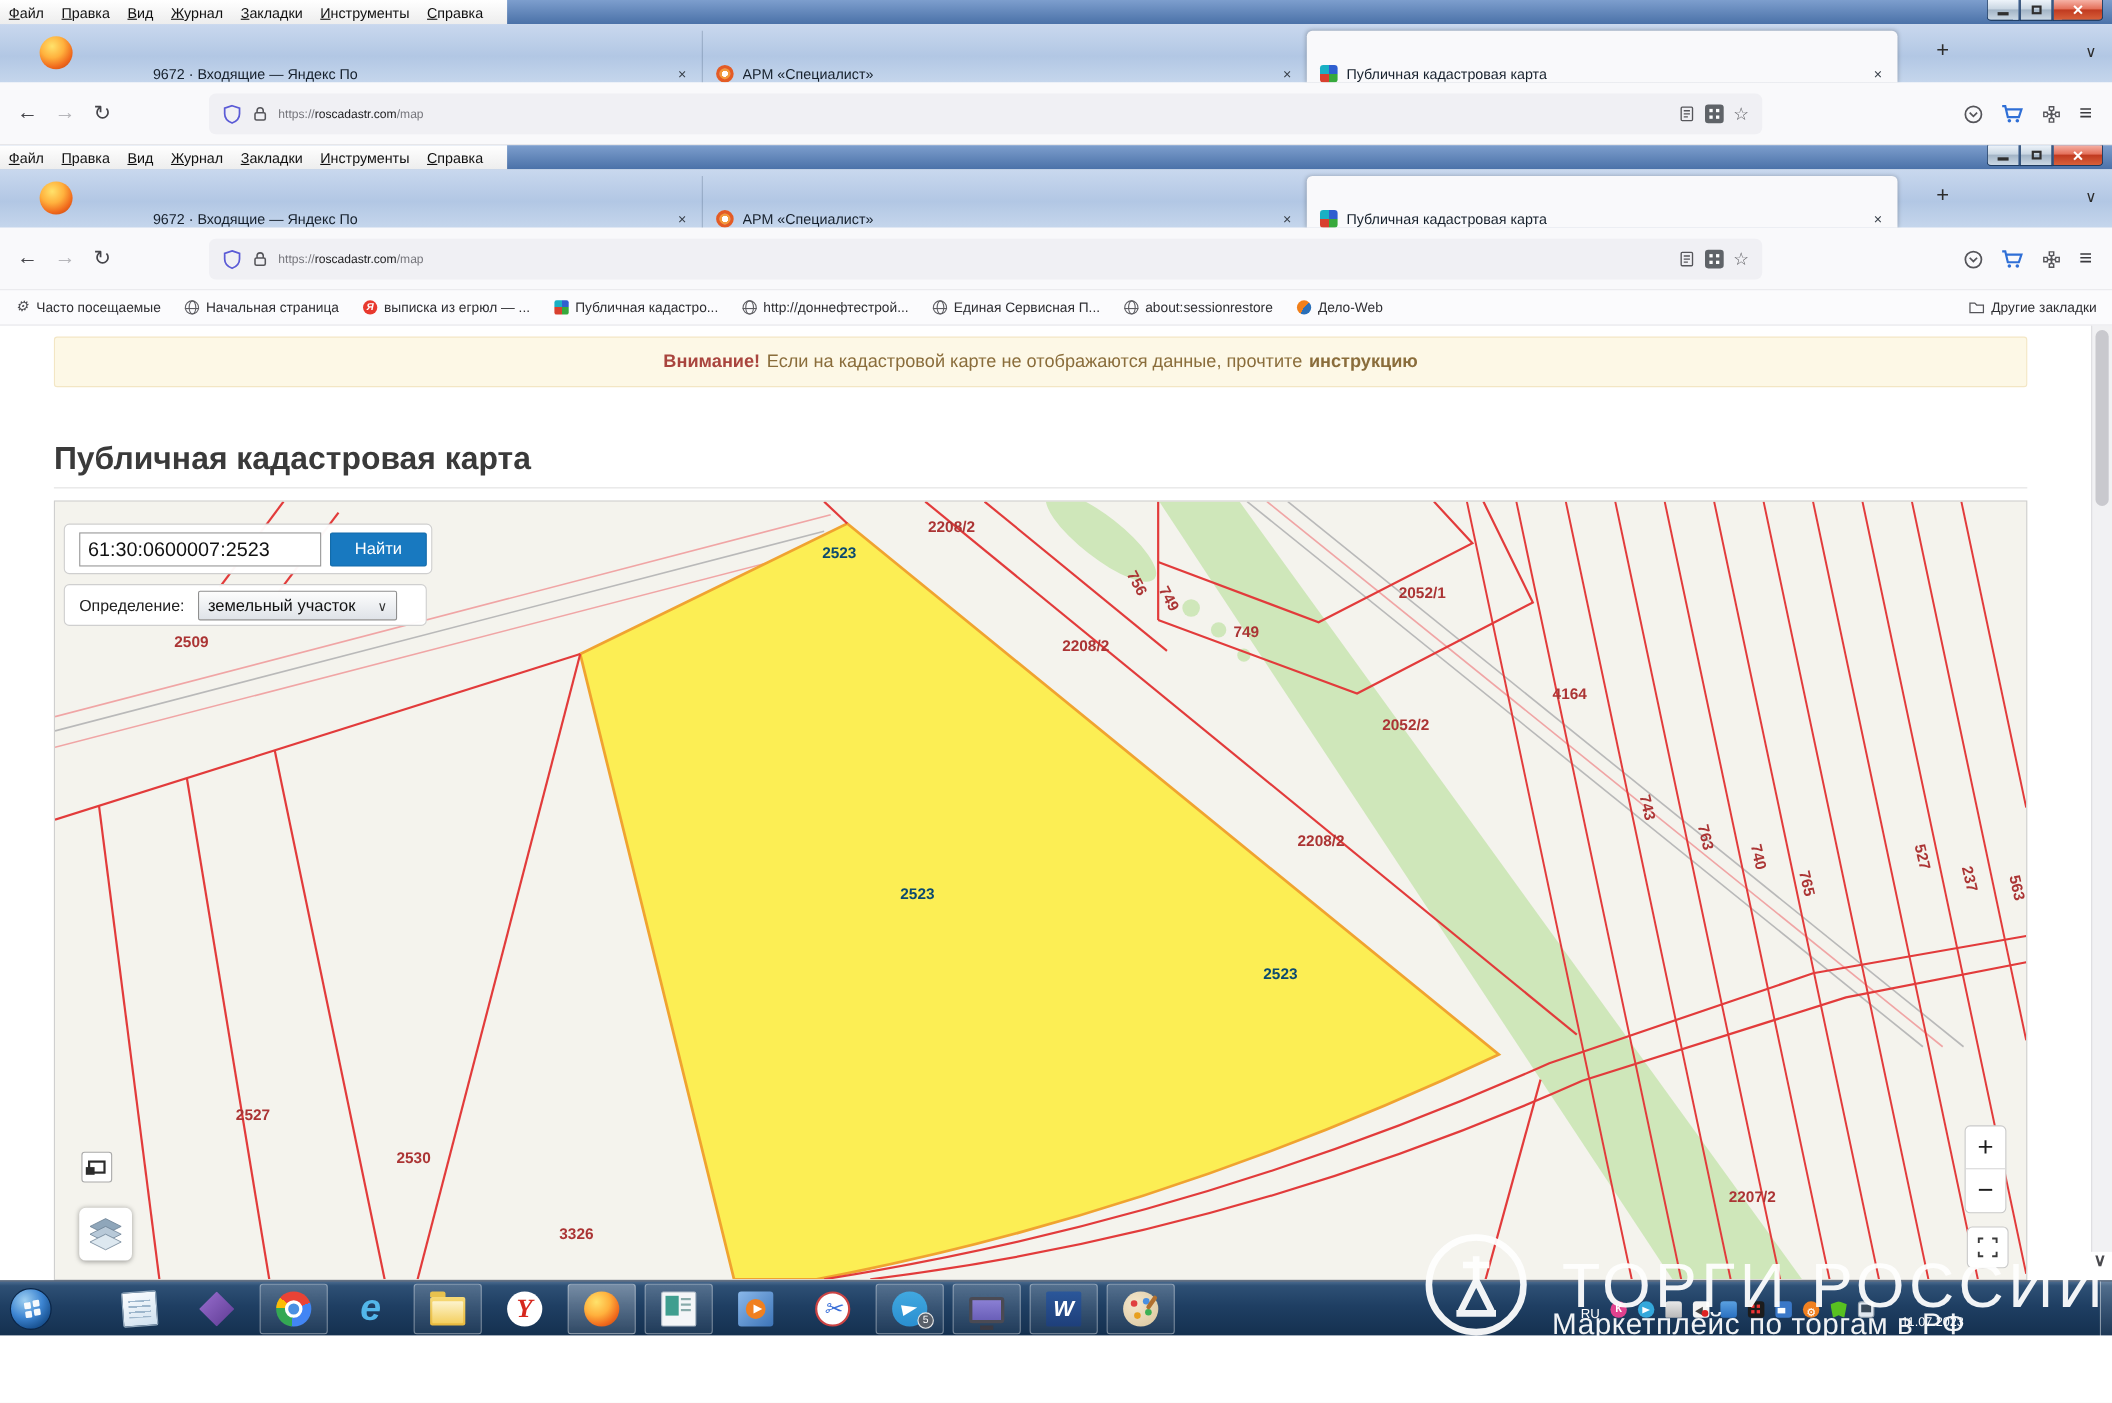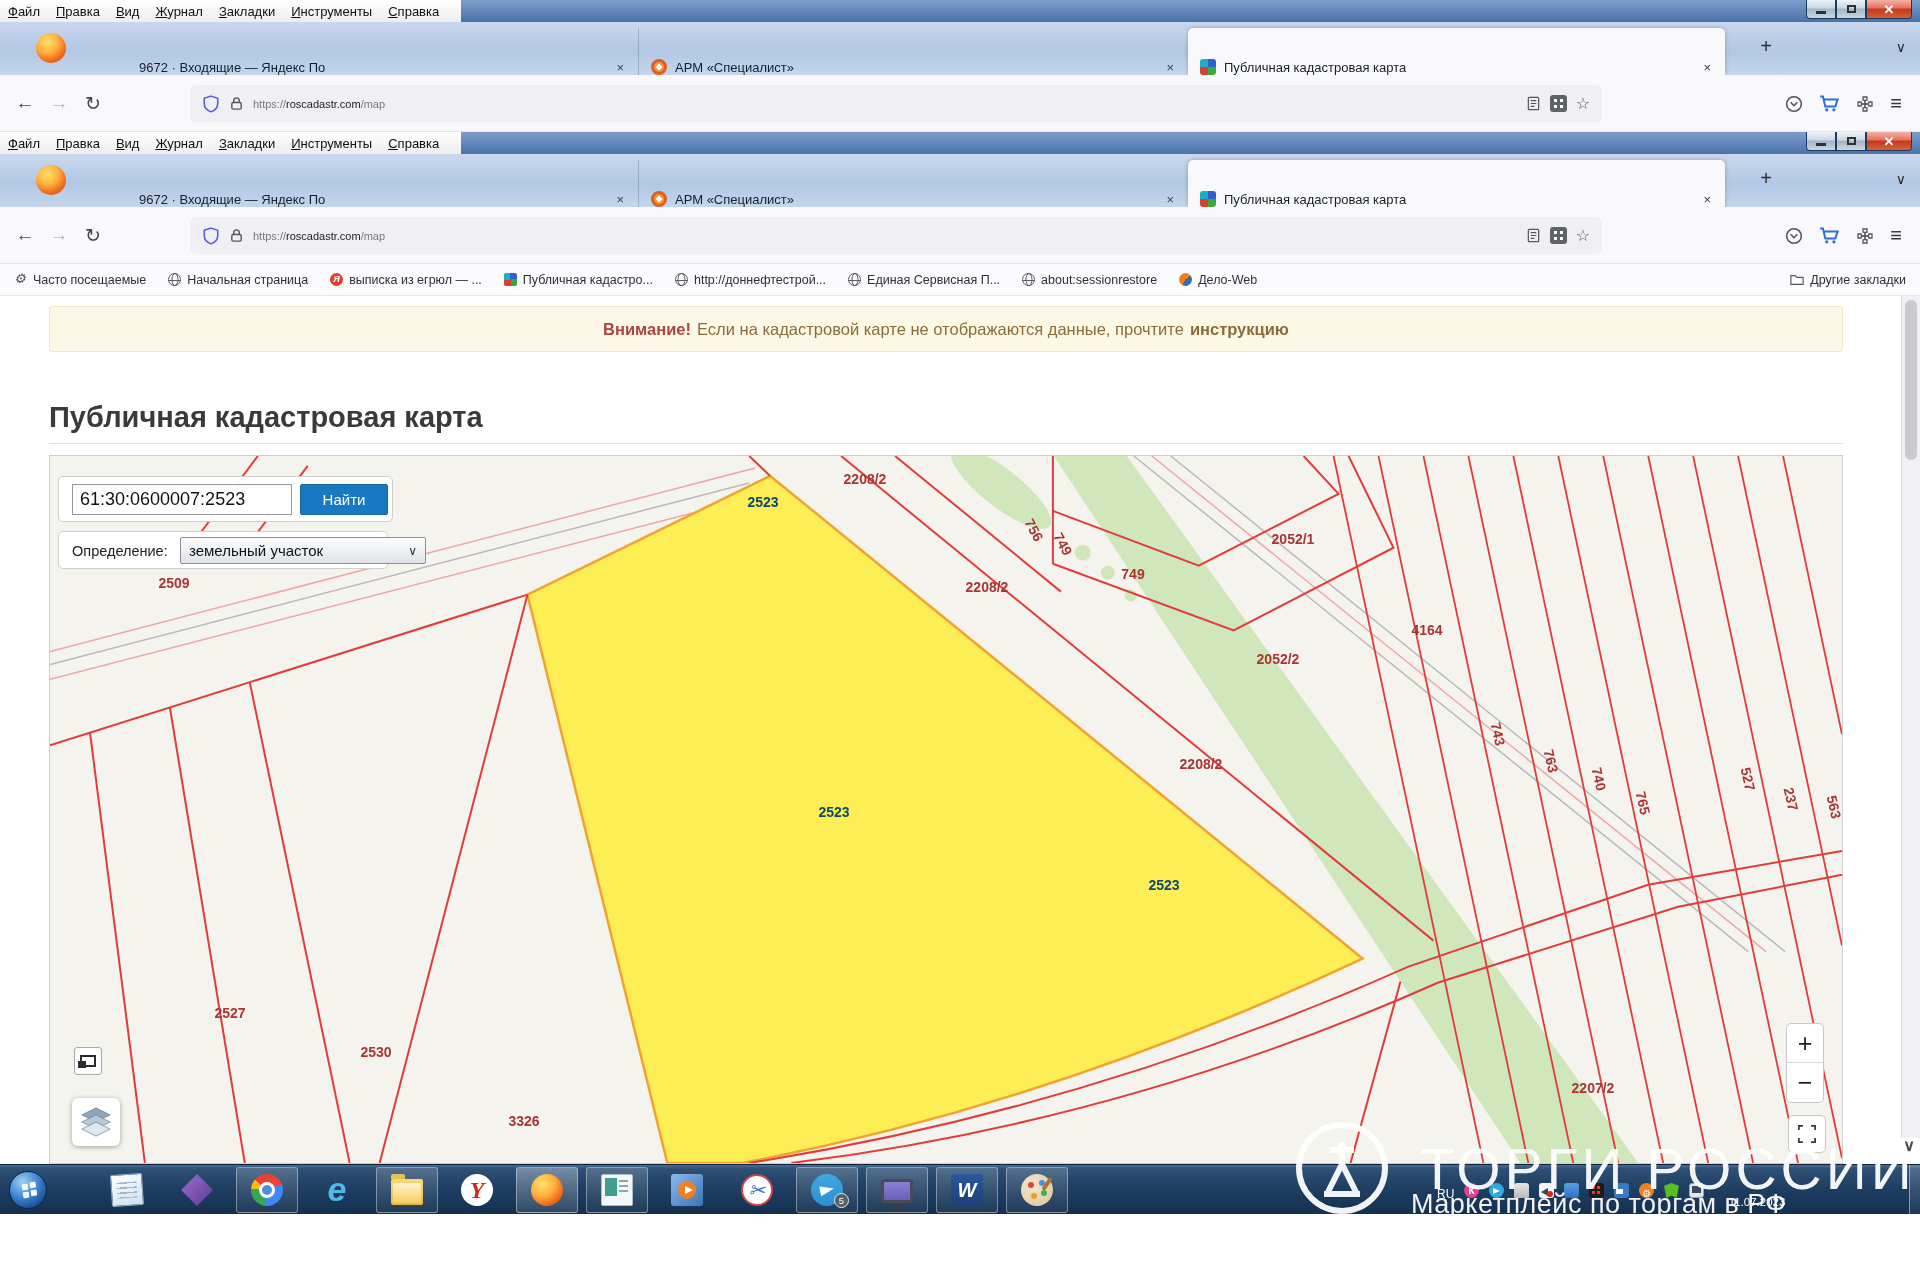--- a/index.html
+++ b/index.html
@@ -72,21 +72,21 @@
   .mapwrap{position:absolute;left:49px;top:455px;width:1794px;height:709px;border:1px solid #cfcfcf;background:#f4f3ed;overflow:hidden}
   .mapwrap svg.geo{position:absolute;left:0;top:0;width:100%;height:100%}
   .mlabel{position:absolute;transform:translate(-50%,-50%);font:700 14px "Liberation Sans",sans-serif;color:#ab3434;white-space:nowrap;pointer-events:none}
   .mlabel.brown{color:#0c4a6e}
   .sbox{position:absolute;background:rgba(255,255,255,.97);border:1px solid #cfcfcf;border-radius:5px}
   .sbox1{left:8px;top:20px;width:335px;height:46px}
   .sinput{position:absolute;left:13px;top:7px;width:220px;height:31px;border:1px solid #979797;font-size:18px;padding:0 7px;color:#111;background:#fff;font-family:"Liberation Sans",sans-serif}
   .sbtn{position:absolute;left:241px;top:7px;width:88px;height:31px;background:#1879c0;border:1px solid #136ba9;color:#fff;font-size:15px;border-radius:2px;font-family:"Liberation Sans",sans-serif}
   .sbox2{left:8px;top:75px;width:330px;height:38px}
   .slabel{position:absolute;left:13px;top:11px;font-size:14.5px;color:#222}
-  .sselect{position:absolute;left:121px;top:5px;width:246px;height:27px;border:1px solid #8f8f8f;border-radius:2px;
+  .sselect{position:absolute;left:121px;top:5px;width:181px;height:27px;border:1px solid #8f8f8f;border-radius:2px;
       background:linear-gradient(#fdfdfd,#dfe3e8);font-size:15px;color:#111;display:flex;align-items:center;padding:0 8px}
   .sselect .chev{margin-left:auto;font-size:12px;color:#333}
   .mb1{position:absolute;left:24px;top:591px;width:28px;height:28px;background:#fff;border:1px solid #a9a9a9;border-radius:3px}
   .mb1 .o1{position:absolute;left:5px;top:7px;width:16px;height:12px;border:2px solid #2c2c2c}
   .mb1 .o2{position:absolute;left:3px;top:13px;width:8px;height:7px;background:#2c2c2c}
   .mb2{position:absolute;left:22px;top:642px;width:48px;height:48px;background:#fff;border-radius:6px;box-shadow:0 1px 5px rgba(0,0,0,.35);display:flex;align-items:center;justify-content:center}
   .zoomctl{position:absolute;left:1736px;top:567px;width:38px;height:80px;background:#fff;border:1px solid #c9c9c9;border-radius:5px;overflow:hidden}
   .zc{height:39px;display:flex;align-items:center;justify-content:center;font-size:25px;color:#1d1d1d}
   .zc:first-child{border-bottom:1px solid #d8d8d8}
   .fsbtn{position:absolute;left:1738px;top:659px;width:38px;height:38px;background:#fff;border:1px solid #c9c9c9;border-radius:5px;display:flex;align-items:center;justify-content:center}

